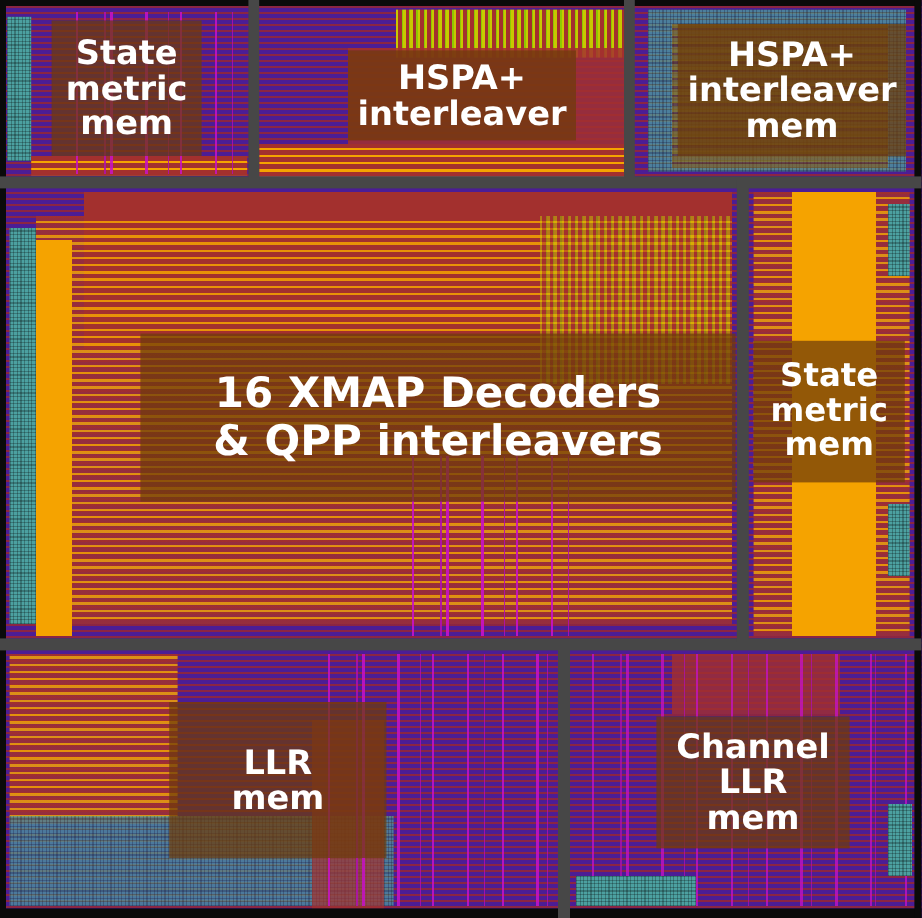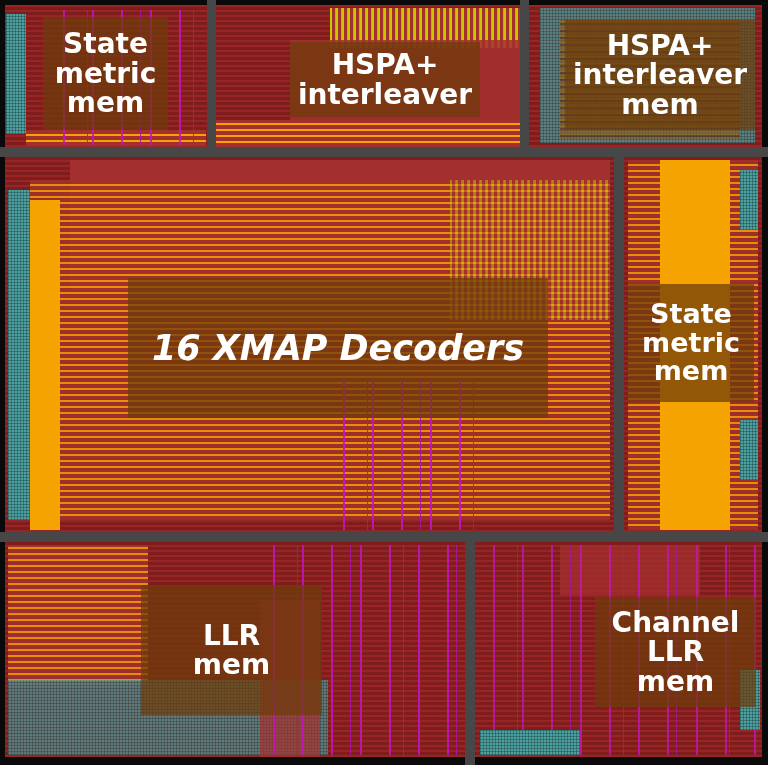--- a/index.html
+++ b/index.html
@@ -1,19 +1,19 @@
 <!DOCTYPE html>
 <html><head>
 <meta charset="utf-8">
 <style>
   html, body { margin: 0; padding: 0; background: #000; }
   body { width: 768px; height: 765px; overflow: hidden; }
   .die {
     position: relative; width: 768px; height: 765px; overflow: hidden;
-    background: #7f1d1d;
+    background: #4c1d95;
     font-family: "DejaVu Sans", sans-serif;
   }
   .bg-layer { position: absolute; inset: 0; }
   .region { position: absolute; overflow: hidden; }
   .stripes-h {
     background-image: repeating-linear-gradient(0deg,
       rgba(160,40,40,0.0) 0px, rgba(160,40,40,0.0) 3px,
       rgba(160,40,40,0.75) 3px, rgba(160,40,40,0.75) 5px);
   }
   .red-mass { background: #a3302e; }
@@ -117,34 +117,35 @@
     <span>HSPA+</span>
     <span>interleaver</span>
   </div>
 
   <div class="label-box fs-md" style="left:565px;top:20px;width:190px;height:110px;">
     <span>HSPA+</span>
     <span>interleaver</span>
     <span>mem</span>
   </div>
 
-  <div class="label-box fs-lg" style="left:128px;top:278px;width:420px;height:140px;font-style:italic;">
+  <div class="label-box fs-lg" style="left:117px;top:278px;width:496px;height:140px;">
     <span>16 XMAP Decoders</span>
+    <span>&amp; QPP interleavers</span>
   </div>
 
   <div class="label-box fs-sm" style="left:628px;top:284px;width:126px;height:118px;">
     <span>State</span>
     <span>metric</span>
     <span>mem</span>
   </div>
 
   <div class="label-box fs-md" style="left:141px;top:585px;width:181px;height:130px;">
     <span>LLR</span>
     <span>mem</span>
   </div>
 
-  <div class="label-box fs-md" style="left:547px;top:597px;width:161px;height:110px;margin-left:48px;">
+  <div class="label-box fs-md" style="left:547px;top:597px;width:161px;height:110px;">
     <span>Channel</span>
     <span>LLR</span>
     <span>mem</span>
   </div>
 
 </div>
 
 </body></html>

